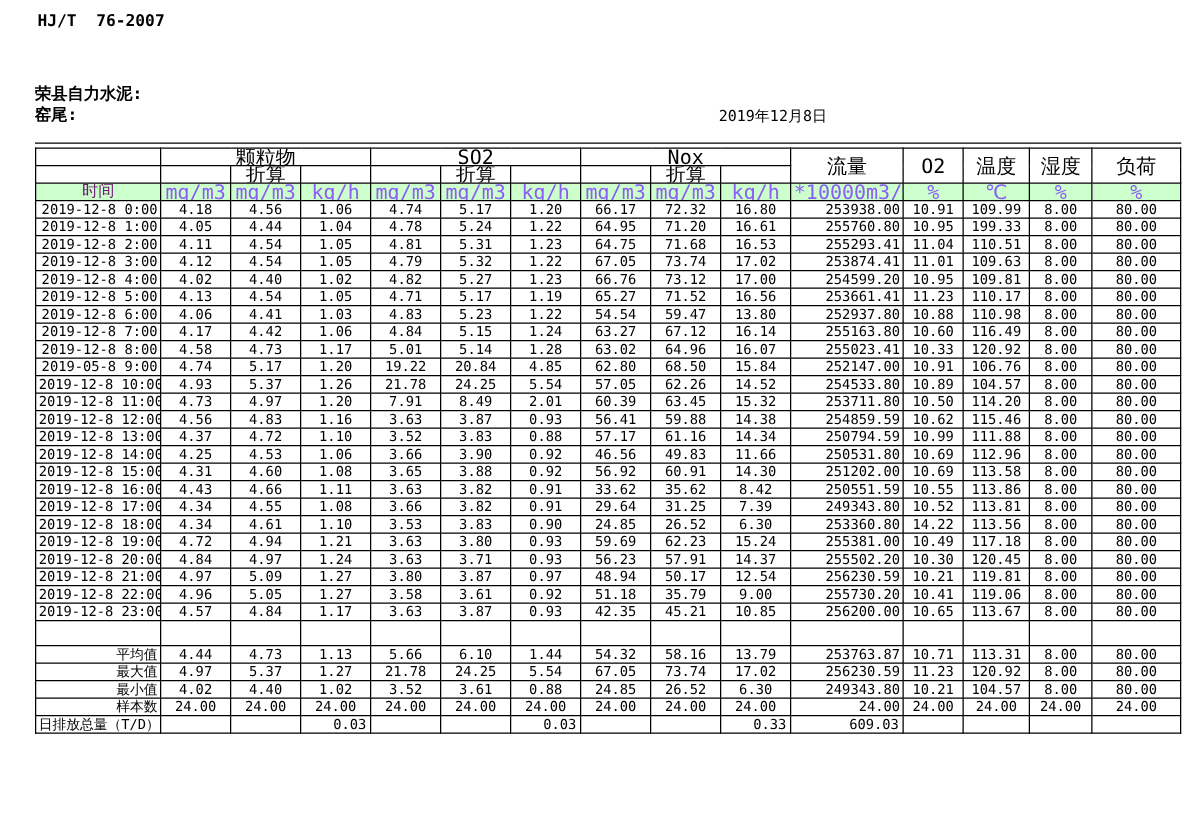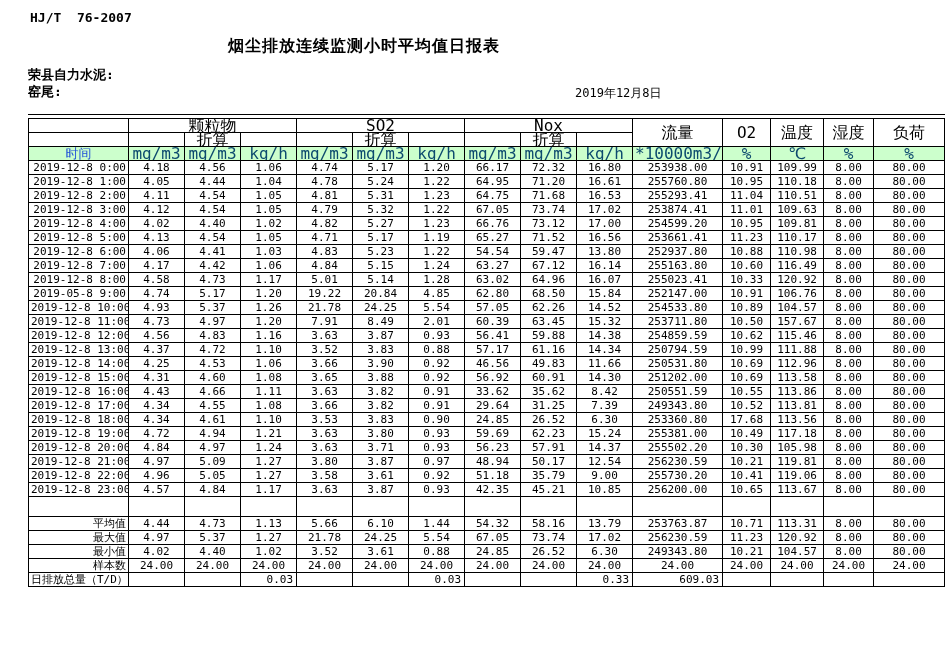--- a/index.html
+++ b/index.html
@@ -9,46 +9,45 @@
   .report-title{position:absolute;left:228px;top:36px;font-size:16px;font-weight:bold;letter-spacing:1px;}
   .company{position:absolute;left:28px;top:66px;font-size:13px;font-weight:bold;}
   .location{position:absolute;left:28px;top:83px;font-size:13px;font-weight:bold;}
   .report-date{position:absolute;left:575px;top:85px;font-size:12px;}
   .top-rule{position:absolute;left:28px;top:114px;width:917px;border-top:1px solid #000;height:0;}
   table.report{position:absolute;left:28px;top:118px;width:917px;border-collapse:collapse;
         table-layout:fixed;font-size:11px;}
   table.report th,table.report td{border:1px solid #000;padding:0 2px;height:13px;
         overflow:hidden;white-space:nowrap;font-weight:normal;line-height:13px;}
   table.report thead th{font-size:16px;text-align:center;}
-  .units-row th{background:#ccffcc;height:15px;font-size:11px;color:#0c4a6e;}
-  .units-row th.time-head{font-size:13px;color:#1d4ed8;margin-left:43px;}
+  .units-row th{background:#ccffcc;height:15px;font-size:11px;color:#8b5cf6;}
+  .units-row th.time-head{font-size:13px;color:#701a75;margin-left:43px;}
   .col-time{width:100px;}
   .col-g{width:56px;}
   .col-flow{width:90px;}
   .col-o2{width:48px;}
   .col-temp{width:53px;}
   .col-hum{width:50px;}
   .col-load{width:71px;}
   td.cell-time{text-align:right;padding-right:5px;height:13.6px;margin-top:32px;}
   td.cell-num{text-align:center;height:13.6px;}
-  td.cell-flow{text-align:center;padding-right:8px;height:13.6px;}
+  td.cell-flow{text-align:right;padding-right:8px;height:13.6px;}
   tr.blank-row td{height:19px;}
   td.summary-label{text-align:right;padding-right:4px;}
   tr.total-row td{text-align:right;padding-right:3px;}
   td.total-label{text-align:left;padding-left:1px;margin-top:20px;}
   .flue-note{position:absolute;left:28px;top:620px;font-size:12px;}
   .report-unit{position:absolute;left:28px;top:638px;font-size:13px;font-weight:bold;margin-left:18px;}
   .unit-label{position:absolute;left:212px;top:638px;font-size:13px;font-weight:normal;}
 </style>
 </head>
 <body>
 
 <div id="page">
   <div class="doc-code">HJ/T  76-2007</div>
-  <div class="report-title">烟尘排放连续监测小时平均值日报表</div>
   <div class="company">荣县自力水泥:</div>
   <div class="location">窑尾:</div>
   <div class="report-date">2019年12月8日</div>
   <div class="top-rule"></div>
 
   <table class="report" id="report-table">
     <colgroup>
       <col class="col-time">
       <col class="col-g">
         <col class="col-g">
@@ -131,21 +130,21 @@
           <td class="cell-num">4.44</td>
           <td class="cell-num">1.04</td>
           <td class="cell-num">4.78</td>
           <td class="cell-num">5.24</td>
           <td class="cell-num">1.22</td>
           <td class="cell-num">64.95</td>
           <td class="cell-num">71.20</td>
           <td class="cell-num">16.61</td>
           <td class="cell-flow">255760.80</td>
           <td class="cell-num">10.95</td>
-          <td class="cell-num">110.18</td>
+          <td class="cell-num">199.33</td>
           <td class="cell-num">8.00</td>
           <td class="cell-num">80.00</td>
         </tr>
         <tr>
           <td class="cell-time">2019-12-8 2:00</td>
           <td class="cell-num">4.11</td>
           <td class="cell-num">4.54</td>
           <td class="cell-num">1.05</td>
           <td class="cell-num">4.81</td>
           <td class="cell-num">5.31</td>
@@ -301,21 +300,21 @@
           <td class="cell-num">4.97</td>
           <td class="cell-num">1.20</td>
           <td class="cell-num">7.91</td>
           <td class="cell-num">8.49</td>
           <td class="cell-num">2.01</td>
           <td class="cell-num">60.39</td>
           <td class="cell-num">63.45</td>
           <td class="cell-num">15.32</td>
           <td class="cell-flow">253711.80</td>
           <td class="cell-num">10.50</td>
-          <td class="cell-num">157.67</td>
+          <td class="cell-num">114.20</td>
           <td class="cell-num">8.00</td>
           <td class="cell-num">80.00</td>
         </tr>
         <tr>
           <td class="cell-time">2019-12-8 12:00</td>
           <td class="cell-num">4.56</td>
           <td class="cell-num">4.83</td>
           <td class="cell-num">1.16</td>
           <td class="cell-num">3.63</td>
           <td class="cell-num">3.87</td>
@@ -419,21 +418,21 @@
           <td class="cell-num">4.34</td>
           <td class="cell-num">4.61</td>
           <td class="cell-num">1.10</td>
           <td class="cell-num">3.53</td>
           <td class="cell-num">3.83</td>
           <td class="cell-num">0.90</td>
           <td class="cell-num">24.85</td>
           <td class="cell-num">26.52</td>
           <td class="cell-num">6.30</td>
           <td class="cell-flow">253360.80</td>
-          <td class="cell-num">17.68</td>
+          <td class="cell-num">14.22</td>
           <td class="cell-num">113.56</td>
           <td class="cell-num">8.00</td>
           <td class="cell-num">80.00</td>
         </tr>
         <tr>
           <td class="cell-time">2019-12-8 19:00</td>
           <td class="cell-num">4.72</td>
           <td class="cell-num">4.94</td>
           <td class="cell-num">1.21</td>
           <td class="cell-num">3.63</td>
@@ -454,21 +453,21 @@
           <td class="cell-num">4.97</td>
           <td class="cell-num">1.24</td>
           <td class="cell-num">3.63</td>
           <td class="cell-num">3.71</td>
           <td class="cell-num">0.93</td>
           <td class="cell-num">56.23</td>
           <td class="cell-num">57.91</td>
           <td class="cell-num">14.37</td>
           <td class="cell-flow">255502.20</td>
           <td class="cell-num">10.30</td>
-          <td class="cell-num">105.98</td>
+          <td class="cell-num">120.45</td>
           <td class="cell-num">8.00</td>
           <td class="cell-num">80.00</td>
         </tr>
         <tr>
           <td class="cell-time">2019-12-8 21:00</td>
           <td class="cell-num">4.97</td>
           <td class="cell-num">5.09</td>
           <td class="cell-num">1.27</td>
           <td class="cell-num">3.80</td>
           <td class="cell-num">3.87</td>

